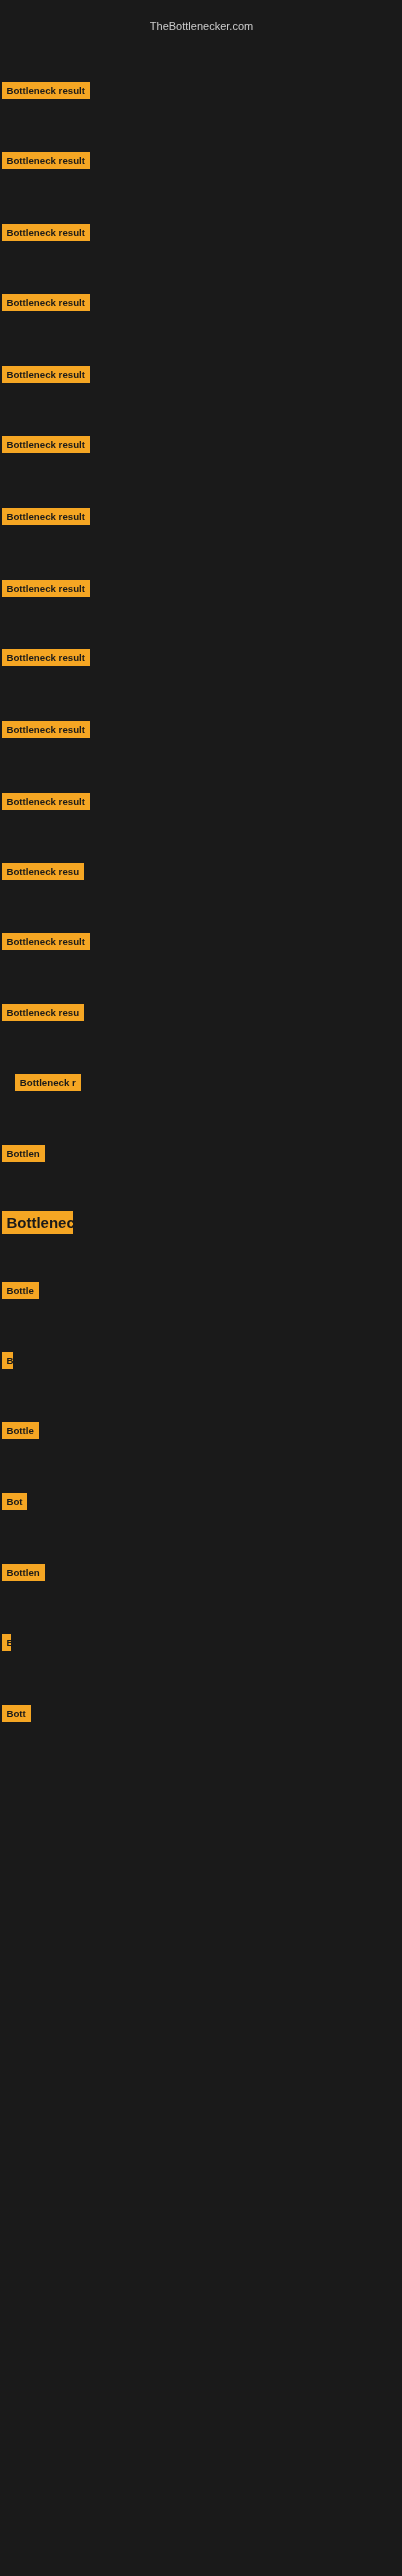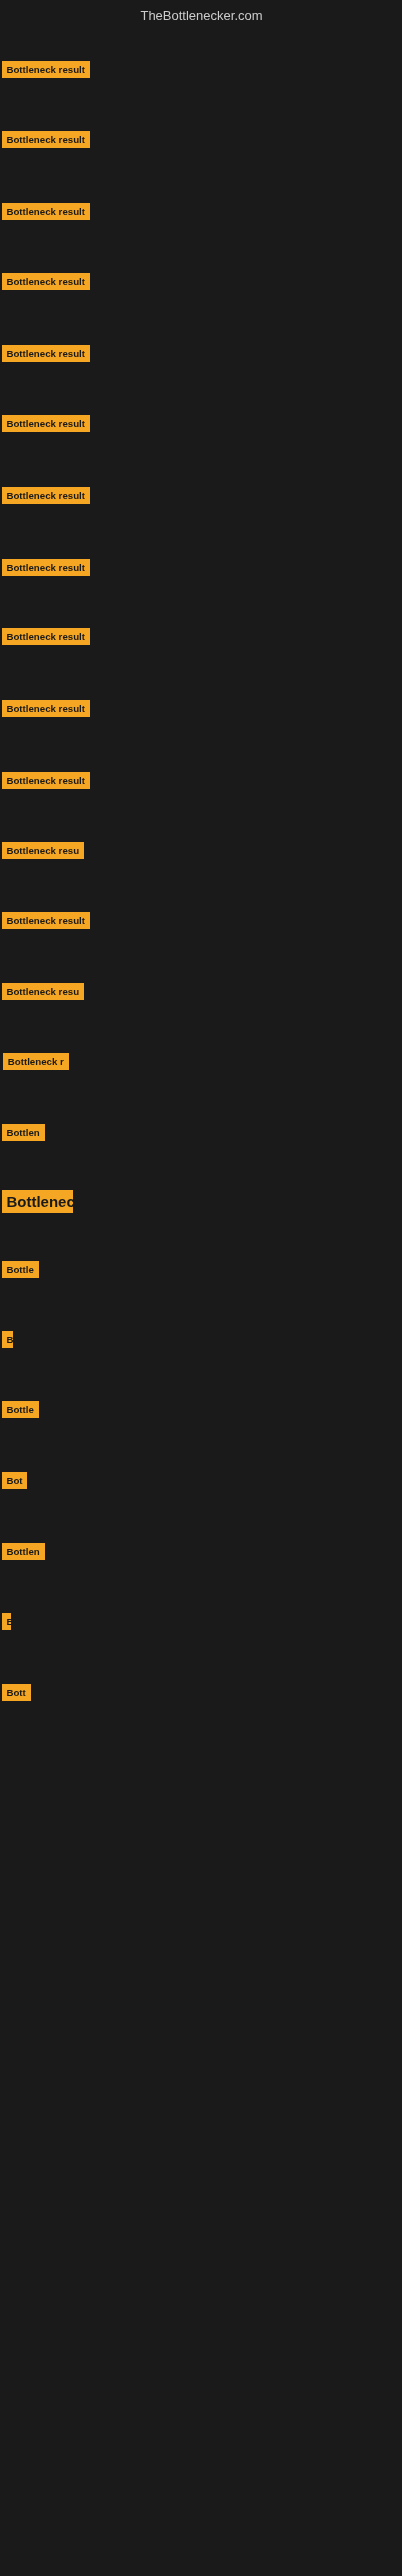--- a/index.html
+++ b/index.html
@@ -10,22 +10,22 @@
     body {
       background-color: #1a1a1a;
       width: 403px;
       min-height: 2576px;
       font-family: Arial, sans-serif;
       position: relative;
     }
     .site-title {
       text-align: center;
       color: #cccccc;
-      font-size: 13px;
-      padding: 8px 0;
+      font-size: 11px;
+      padding: 20px 0;
       background-color: #1a1a1a;
     }
   </style>
 </head>
 <body>
 
 <div class="site-title">TheBottlenecker.com</div>
 
 <div id="rows-container" style="position: relative; width: 403px; height: 2560px;">
 <div style="position: absolute; top: 30px; left: 1.6px;"><span style="background-color: rgb(245, 166, 35); color: rgb(26, 26, 26); font-size: 9.7px; font-weight: bold; padding: 3.2px 4.8px; display: inline-block; max-width: 133px; overflow: hidden; white-space: nowrap;">Bottleneck result</span></div>
@@ -35,21 +35,21 @@
     <div style="position: absolute; top: 314px; left: 1.6px;"><span style="background-color: rgb(245, 166, 35); color: rgb(26, 26, 26); font-size: 9.7px; font-weight: bold; padding: 3.2px 4.8px; display: inline-block; max-width: 127px; overflow: hidden; white-space: nowrap;">Bottleneck result</span></div>
     <div style="position: absolute; top: 384px; left: 1.6px;"><span style="background-color: rgb(245, 166, 35); color: rgb(26, 26, 26); font-size: 9.7px; font-weight: bold; padding: 3.2px 4.8px; display: inline-block; max-width: 125px; overflow: hidden; white-space: nowrap;">Bottleneck result</span></div>
     <div style="position: absolute; top: 456px; left: 1.6px;"><span style="background-color: rgb(245, 166, 35); color: rgb(26, 26, 26); font-size: 9.7px; font-weight: bold; padding: 3.2px 4.8px; display: inline-block; max-width: 125px; overflow: hidden; white-space: nowrap;">Bottleneck result</span></div>
     <div style="position: absolute; top: 528px; left: 1.6px;"><span style="background-color: rgb(245, 166, 35); color: rgb(26, 26, 26); font-size: 9.7px; font-weight: bold; padding: 3.2px 4.8px; display: inline-block; max-width: 125px; overflow: hidden; white-space: nowrap;">Bottleneck result</span></div>
     <div style="position: absolute; top: 597px; left: 1.6px;"><span style="background-color: rgb(245, 166, 35); color: rgb(26, 26, 26); font-size: 9.7px; font-weight: bold; padding: 3.2px 4.8px; display: inline-block; max-width: 123px; overflow: hidden; white-space: nowrap;">Bottleneck result</span></div>
     <div style="position: absolute; top: 669px; left: 1.6px;"><span style="background-color: rgb(245, 166, 35); color: rgb(26, 26, 26); font-size: 9.7px; font-weight: bold; padding: 3.2px 4.8px; display: inline-block; max-width: 122px; overflow: hidden; white-space: nowrap;">Bottleneck result</span></div>
     <div style="position: absolute; top: 741px; left: 1.6px;"><span style="background-color: rgb(245, 166, 35); color: rgb(26, 26, 26); font-size: 9.7px; font-weight: bold; padding: 3.2px 4.8px; display: inline-block; max-width: 121px; overflow: hidden; white-space: nowrap;">Bottleneck result</span></div>
     <div style="position: absolute; top: 811px; left: 1.6px;"><span style="background-color: rgb(245, 166, 35); color: rgb(26, 26, 26); font-size: 9.7px; font-weight: bold; padding: 3.2px 4.8px; display: inline-block; max-width: 105px; overflow: hidden; white-space: nowrap;">Bottleneck resu</span></div>
     <div style="position: absolute; top: 881px; left: 1.6px;"><span style="background-color: rgb(245, 166, 35); color: rgb(26, 26, 26); font-size: 9.7px; font-weight: bold; padding: 3.2px 4.8px; display: inline-block; max-width: 119px; overflow: hidden; white-space: nowrap;">Bottleneck result</span></div>
     <div style="position: absolute; top: 952px; left: 1.6px;"><span style="background-color: rgb(245, 166, 35); color: rgb(26, 26, 26); font-size: 9.7px; font-weight: bold; padding: 3.2px 4.8px; display: inline-block; max-width: 103px; overflow: hidden; white-space: nowrap;">Bottleneck resu</span></div>
-    <div style="position: absolute; top: 1022px; left: 3px; text-align: center;"><span style="background-color: rgb(245, 166, 35); color: rgb(26, 26, 26); font-size: 9.7px; font-weight: bold; padding: 3.2px 4.8px; display: inline-block; max-width: 81px; overflow: hidden; white-space: nowrap;">Bottleneck r</span></div>
+    <div style="position: absolute; top: 1022px; left: 15px; text-align: center;"><span style="background-color: rgb(245, 166, 35); color: rgb(26, 26, 26); font-size: 9.7px; font-weight: bold; padding: 3.2px 4.8px; display: inline-block; max-width: 81px; overflow: hidden; white-space: nowrap;">Bottleneck r</span></div>
     <div style="position: absolute; top: 1093px; left: 1.6px;"><span style="background-color: rgb(245, 166, 35); color: rgb(26, 26, 26); font-size: 9.7px; font-weight: bold; padding: 3.2px 4.8px; display: inline-block; max-width: 55px; overflow: hidden; white-space: nowrap;">Bottlen</span></div>
     <div style="position: absolute; top: 1159px; left: 1.6px;"><span style="background-color: rgb(245, 166, 35); color: rgb(26, 26, 26); font-size: 15px; font-weight: bold; padding: 3.2px 4.8px; display: inline-block; max-width: 71px; overflow: hidden; white-space: nowrap;">Bottleneck</span></div>
     <div style="position: absolute; top: 1230px; left: 1.6px;"><span style="background-color: rgb(245, 166, 35); color: rgb(26, 26, 26); font-size: 9.7px; font-weight: bold; padding: 3.2px 4.8px; display: inline-block; max-width: 47px; overflow: hidden; white-space: nowrap;">Bottle</span></div>
     <div style="position: absolute; top: 1300px; left: 1.6px;"><span style="background-color: rgb(245, 166, 35); color: rgb(26, 26, 26); font-size: 9.7px; font-weight: bold; padding: 3.2px 4.8px; display: inline-block; max-width: 11.3px; overflow: hidden; white-space: nowrap;">B</span></div>
     <div style="position: absolute; top: 1370px; left: 1.6px;"><span style="background-color: rgb(245, 166, 35); color: rgb(26, 26, 26); font-size: 9.7px; font-weight: bold; padding: 3.2px 4.8px; display: inline-block; max-width: 48px; overflow: hidden; white-space: nowrap;">Bottle</span></div>
     <div style="position: absolute; top: 1441px; left: 1.6px;"><span style="background-color: rgb(245, 166, 35); color: rgb(26, 26, 26); font-size: 9.7px; font-weight: bold; padding: 3.2px 4.8px; display: inline-block; max-width: 29px; overflow: hidden; white-space: nowrap;">Bot</span></div>
     <div style="position: absolute; top: 1512px; left: 1.6px;"><span style="background-color: rgb(245, 166, 35); color: rgb(26, 26, 26); font-size: 9.7px; font-weight: bold; padding: 3.2px 4.8px; display: inline-block; max-width: 58px; overflow: hidden; white-space: nowrap;">Bottlen</span></div>
     <div style="position: absolute; top: 1582px; left: 1.6px;"><span style="background-color: rgb(245, 166, 35); color: rgb(26, 26, 26); font-size: 9.7px; font-weight: bold; padding: 3.2px 4.8px; display: inline-block; max-width: 9.7px; overflow: hidden; white-space: nowrap;">B</span></div>
     <div style="position: absolute; top: 1653px; left: 1.6px;"><span style="background-color: rgb(245, 166, 35); color: rgb(26, 26, 26); font-size: 9.7px; font-weight: bold; padding: 3.2px 4.8px; display: inline-block; max-width: 35px; overflow: hidden; white-space: nowrap;">Bott</span></div>
   </div>

